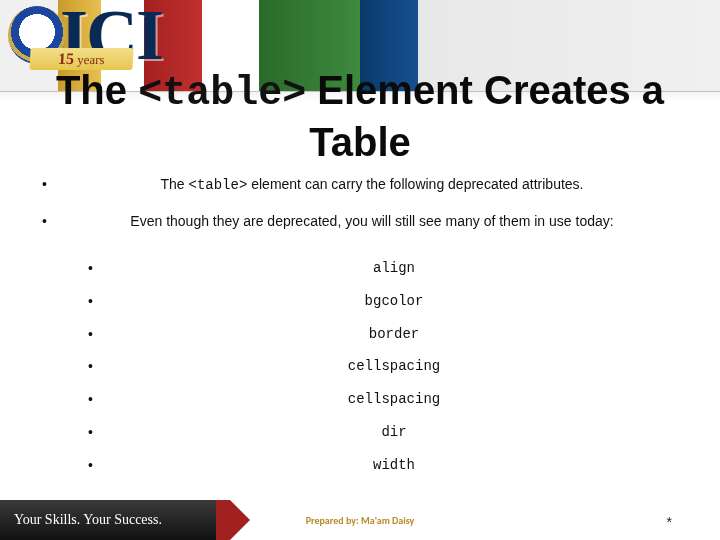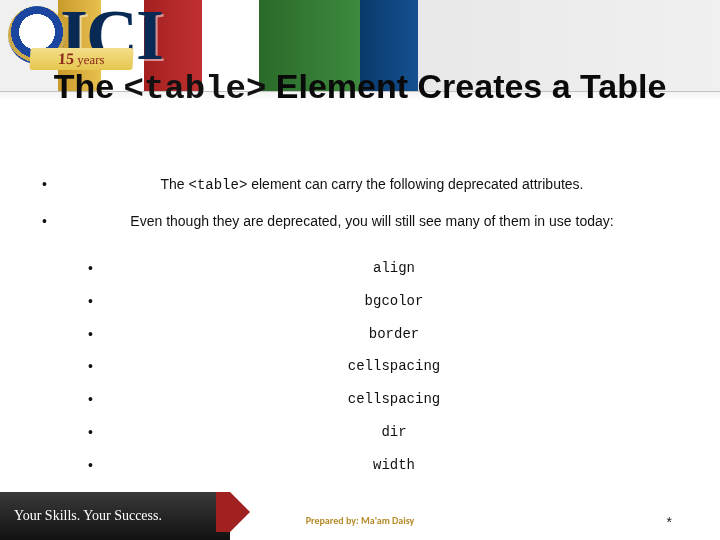--- a/index.html
+++ b/index.html
@@ -61,21 +61,21 @@
     transform: skew(-3deg);
     border-radius: 3px;
   }
   .ribbon b { font-size: 16px; }
   .title {
     position: absolute;
     left: 0; right: 0; top: 66px;
     text-align: center;
     font-family: Arial, sans-serif;
     font-weight: 700;
-    font-size: 34px;
+    font-size: 40px;
     color: #0a0a0a;
     line-height: 1.2;
   }
   .title .code {
     font-family: "Courier New", Courier, monospace;
     font-weight: 700;
     color: #111;
   }
   .content {
     position: absolute;
@@ -121,21 +121,21 @@
     font-family: Arial, sans-serif;
   }
   .footer {
     position: absolute;
     left: 0; right: 0; bottom: 0;
     height: 40px;
   }
   .footer-left {
     position: absolute;
     left: 0; bottom: 0;
-    width: 230px; height: 48px;
+    width: 230px; height: 40px;
     background: linear-gradient(180deg, #3a3a3a, #111);
     color: #fff;
     font-family: Georgia, serif;
     font-size: 14px;
     display: flex;
     align-items: center;
     padding-left: 14px;
   }
   .footer-left::after {
     content: "";

